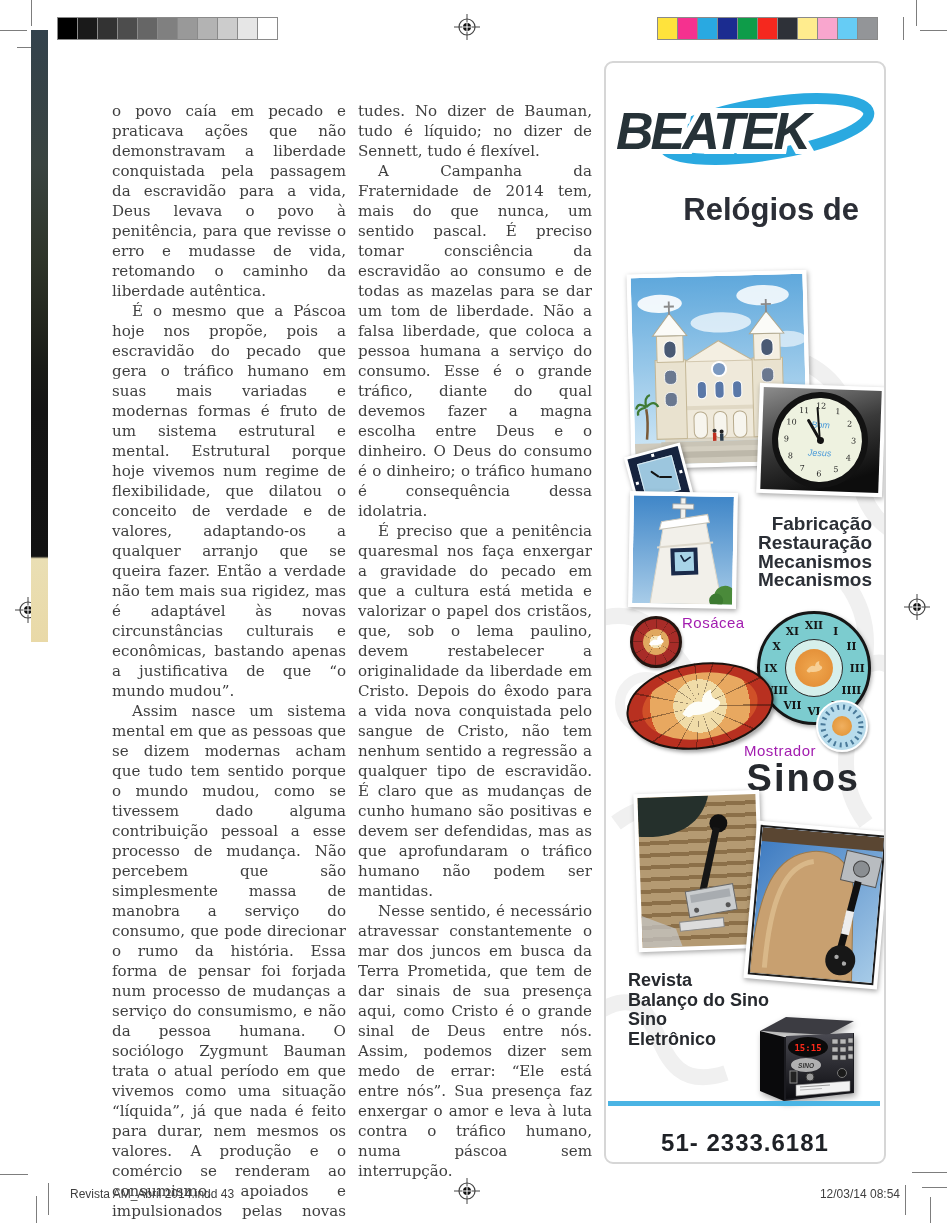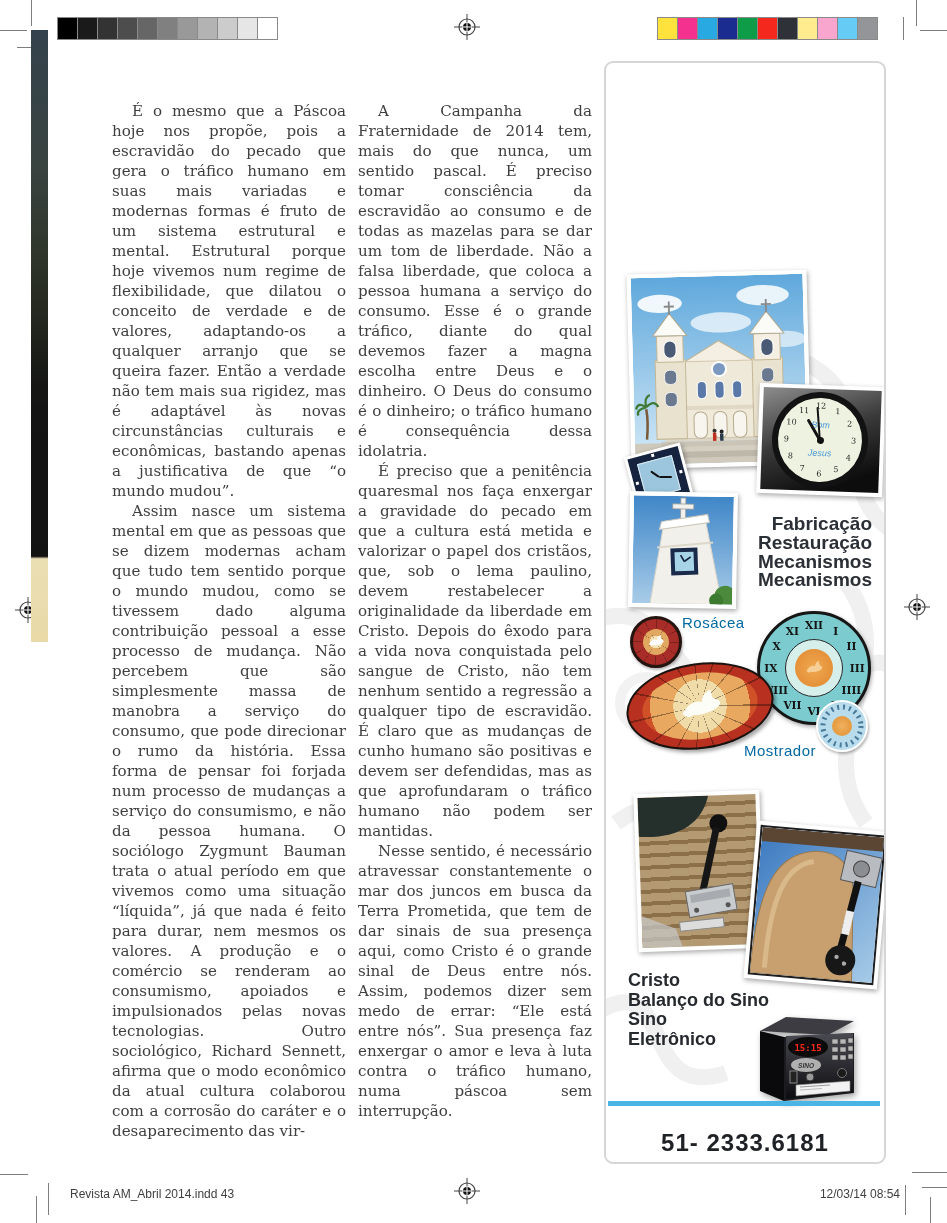--- a/index.html
+++ b/index.html
@@ -31,21 +31,21 @@
   .ad { position:absolute; left:604px; top:61px; width:282px; height:1103px;
         background:#fff; border:2px solid #d6d6d6; border-radius:9px; overflow:hidden; }
   .ad .abs { position:absolute; }
   .wm { position:absolute; inset:0; pointer-events:none; }
 
   .tagline { position:absolute; right:25px; top:130px; text-align:right;
              font-weight:bold; font-size:31px; line-height:33px; color:#2b2e36;
              letter-spacing:0px; }
   .services { position:absolute; right:12px; top:452px; text-align:right;
               font-weight:bold; font-size:19px; line-height:18.8px; color:#2b2f36; }
-  .smalllabel { position:absolute; font-size:15px; color:#0369a1; letter-spacing:.5px; }
+  .smalllabel { position:absolute; font-size:15px; color:#a21caf; letter-spacing:.5px; }
   .sinos { position:absolute; right:24px; top:694px; font-weight:bold; font-size:38px;
            letter-spacing:2px; color:#26292e; }
   .products { position:absolute; left:22px; top:908px; font-weight:bold;
               font-size:18px; line-height:19.5px; color:#26292e; }
   .blue-line { position:absolute; left:2px; top:1038px; width:272px; height:5px;
                background:#4ab4e4; }
   .website { position:absolute; left:0; top:1044px; width:100%; text-align:center;
              font-weight:bold; font-size:22px; color:#1e2126; letter-spacing:.5px; }
   .phone   { position:absolute; left:0; top:1066px; width:100%; text-align:center;
              font-weight:bold; font-size:24px; color:#1e2126; letter-spacing:1px; }
@@ -142,45 +142,54 @@
     <div class="swatch" style="background: rgb(46, 49, 56);"></div>
     <div class="swatch" style="background: rgb(255, 236, 142);"></div>
     <div class="swatch" style="background: rgb(249, 166, 206);"></div>
     <div class="swatch" style="background: rgb(102, 204, 245);"></div>
     <div class="swatch" style="background: rgb(147, 149, 152);"></div>
   </div>
 
 <div class="left-strip"></div>
 
 <div class="col" style="left:112px">
+  <p>o povo caía em pecado e praticava ações que não demonstravam a liberdade conquistada pela passagem da escravidão para a vida, Deus levava o povo à penitência, para que revisse o erro e mudasse de vida, retomando o caminho da liberdade autêntica.</p>
   <p class="sp">É o mesmo que a Páscoa hoje nos propõe, pois a escravidão do pecado que gera o tráfico humano em suas mais variadas e modernas formas é fruto de um sistema estrutural e mental. Estrutural porque hoje vivemos num regime de flexibilidade, que dilatou o conceito de verdade e de valores, adaptando-os a qualquer arranjo que se queira fazer. Então a verdade não tem mais sua rigidez, mas é adaptável às novas circunstâncias culturais e econômicas, bastando apenas a justificativa de que “o mundo mudou”.</p>
   <p class="sp">Assim nasce um sistema mental em que as pessoas que se dizem modernas acham que tudo tem sentido porque o mundo mudou, como se tivessem dado alguma contribuição pessoal a esse processo de mudança. Não percebem que são simplesmente massa de manobra a serviço do consumo, que pode direcionar o rumo da história. Essa forma de pensar foi forjada num processo de mudanças a serviço do consumismo, e não da pessoa humana. O sociólogo Zygmunt Bauman trata o atual período em que vivemos como uma situação “líquida”, já que nada é feito para durar, nem mesmos os valores. A produção e o comércio se renderam ao consumismo, apoiados e impulsionados pelas novas tecnologias. Outro sociológico, Richard Sennett, afirma que o modo econômico da atual cultura colaborou com a corrosão do caráter e o desaparecimento das vir-</p>
 </div>
 <div class="col" style="left:358px">
+  <p>tudes. No dizer de Bauman, tudo é líquido; no dizer de Sennett, tudo é flexível.</p>
   <p class="sp">A Campanha da Fraternidade de 2014 tem, mais do que nunca, um sentido pascal. É preciso tomar consciência da escravidão ao consumo e de todas as mazelas para se dar um tom de liberdade. Não a falsa liberdade, que coloca a pessoa humana a serviço do consumo. Esse é o grande tráfico, diante do qual devemos fazer a magna escolha entre Deus e o dinheiro. O Deus do consumo é o dinheiro; o tráfico humano é consequência dessa idolatria.</p>
   <p class="sp">É preciso que a penitência quaresmal nos faça enxergar a gravidade do pecado em que a cultura está metida e valorizar o papel dos cristãos, que, sob o lema paulino, devem restabelecer a originalidade da liberdade em Cristo. Depois do êxodo para a vida nova conquistada pelo sangue de Cristo, não tem nenhum sentido a regressão a qualquer tipo de escravidão. É claro que as mudanças de cunho humano são positivas e devem ser defendidas, mas as que aprofundaram o tráfico humano não podem ser mantidas.</p>
   <p class="sp"><span>Nesse sentido, é necessário atravessar constantemente o mar dos juncos em busca da Terra Prometida, que tem de dar sinais de sua presença aqui, como Cristo é o grande sinal de Deus entre nós. Assim, podemos dizer sem medo de errar: “Ele está entre nós”. Sua presença faz enxergar o amor e leva à luta contra o tráfico humano, numa páscoa sem interrupção.</span></p>
 </div>
 
 <div class="ad">
 
   <svg class="wm" viewBox="0 0 278 1099">
     <g fill="none" stroke="#f0f0f0" stroke-width="16">
       <path d="M -20 560 C 80 520, 60 660, 160 640 S 280 560, 300 640"></path>
       <path d="M 10 760 C 90 700, 40 860, 150 830"></path>
       <path d="M 240 520 C 300 600, 200 680, 260 760"></path>
       <path d="M -10 950 C 70 900, 30 1040, 120 1010"></path>
       <path d="M 200 300 C 280 340, 220 430, 290 470"></path>
     </g>
     <circle cx="40" cy="640" r="26" fill="none" stroke="#f2f2f2" stroke-width="10"></circle>
     <circle cx="230" cy="880" r="30" fill="none" stroke="#f2f2f2" stroke-width="10"></circle>
   </svg>
 
+  <div class="abs" style="left:8px;top:26px;width:266px;height:92px">
+    <svg width="266" height="92" viewBox="0 0 266 92">
+      <ellipse cx="152" cy="40" rx="104" ry="26" fill="none" stroke="#2AA9E0" stroke-width="11" transform="rotate(-9 152 40)"></ellipse>
+      <text x="2" y="60" font-family="Liberation Sans, sans-serif" font-size="52" font-weight="bold" font-style="italic" letter-spacing="-3" stroke="#ffffff" stroke-width="10" paint-order="stroke" fill="#263238">BEATEK</text>
+    </svg>
+  </div>
 
   <div class="tagline">
+    <div>Relógios de</div>
   </div>
 
   <div class="photo" style="left:23px;top:209px;width:180px;height:195px;transform:rotate(-1.5deg)">
     <div class="inner">
       <svg width="172" height="187" viewBox="0 0 170 185">
         <defs>
           <linearGradient id="sky" x1="0" y1="0" x2="0" y2="1">
             <stop offset="0" stop-color="#5fa8dc"></stop>
               <stop offset="1" stop-color="#d5eaf7"></stop>
           </linearGradient>
@@ -346,20 +355,21 @@
 
   <div class="disc" style="left:210px;top:637px;width:52px;height:52px;background:#b8dcec;border:2px solid #fff;box-shadow:1px 2px 3px rgba(0,0,0,.3)">
     <svg style="position:absolute;inset:0" width="48" height="48" viewBox="0 0 48 48">
       <circle cx="24" cy="24" r="19" fill="none" stroke="#4a7a9a" stroke-width="5" stroke-dasharray="2 4"></circle>
     </svg>
     <div class="disc" style="left:14px;top:14px;width:20px;height:20px;background:radial-gradient(circle,#f0b060,#e09030)"></div>
   </div>
 
   <div class="smalllabel" style="left:138px;top:679px">Mostrador</div>
 
+  <div class="sinos">Sinos</div>
 
   <div class="photo" style="left:30px;top:729px;width:126px;height:158px;transform:rotate(-2deg)">
     <div class="inner" style="background:repeating-linear-gradient(179deg,#b49a72 0 8px,#8c7049 8px 12px)">
       <svg width="118" height="150" viewBox="0 0 118 150" style="position:absolute;inset:0">
         <path d="M -6 -6 L 72 -6 C 66 30 36 44 -6 38 Z" fill="#25302c"></path>
         <circle cx="80" cy="28" r="9" fill="#101010"></circle>
         <line x1="78" y1="32" x2="62" y2="96" stroke="#161616" stroke-width="7"></line>
         <g transform="rotate(-8 70 104)">
           <rect x="46" y="92" width="48" height="26" fill="#c9ccce" stroke="#6a6a6a"></rect>
           <rect x="50" y="96" width="40" height="8" fill="#a8acb0"></rect>
@@ -392,21 +402,21 @@
         <line x1="100" y1="46" x2="88" y2="116" stroke="#111" stroke-width="7"></line>
         <rect x="89" y="76" width="8" height="24" fill="#eee" transform="rotate(8 93 88)"></rect>
         <circle cx="89" cy="126" r="15" fill="#171717"></circle>
         <circle cx="85" cy="123" r="2.2" fill="#aaa"></circle>
         <circle cx="93" cy="129" r="2.2" fill="#aaa"></circle>
       </svg>
     </div>
   </div>
 
   <div class="products">
-    <div>Cristo</div>
+    <div>Revista</div>
     <div>Balanço do Sino</div>
     <div>Sino</div>
     <div>Eletrônico</div>
   </div>
 
   <div class="abs" style="left:144px;top:944px;width:106px;height:98px;filter:drop-shadow(2px 3px 3px rgba(0,0,0,.35))">
     <svg width="106" height="98" viewBox="0 0 106 98">
       <polygon points="10,24 36,10 104,14 78,28" fill="#3c3c42"></polygon>
       <polygon points="10,24 10,84 34,94 34,30" fill="#0a0a0c"></polygon>
       <polygon points="34,30 104,26 104,86 34,94" fill="#1b1b20"></polygon>

